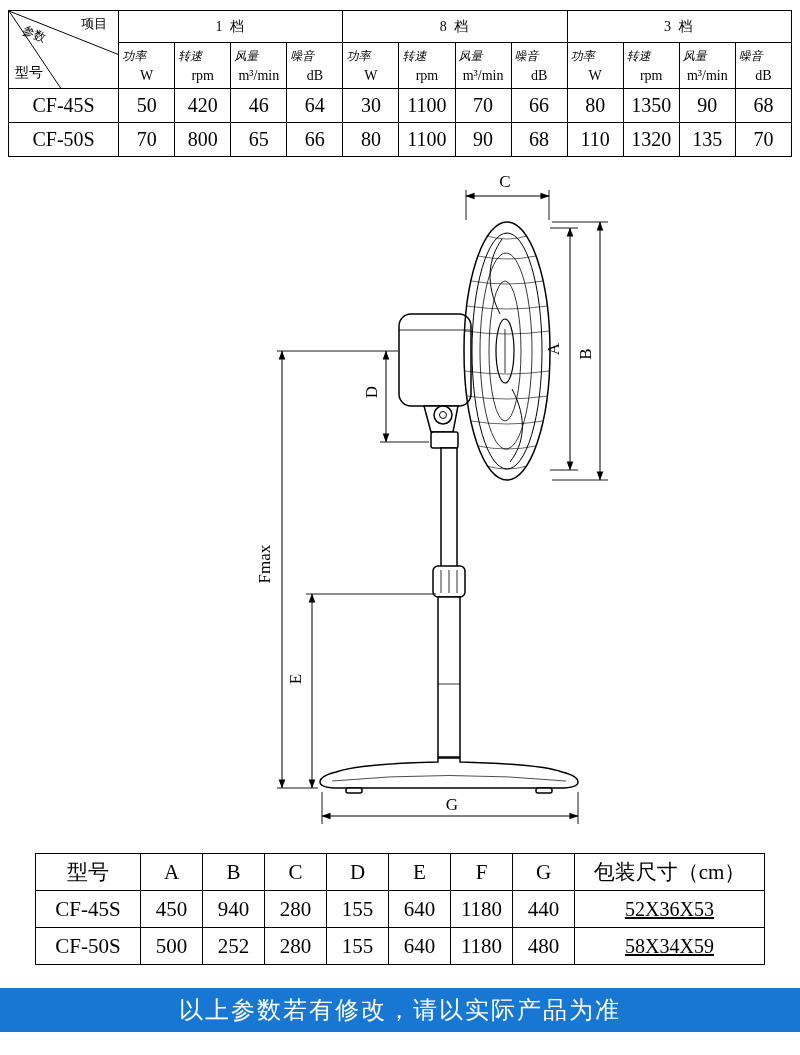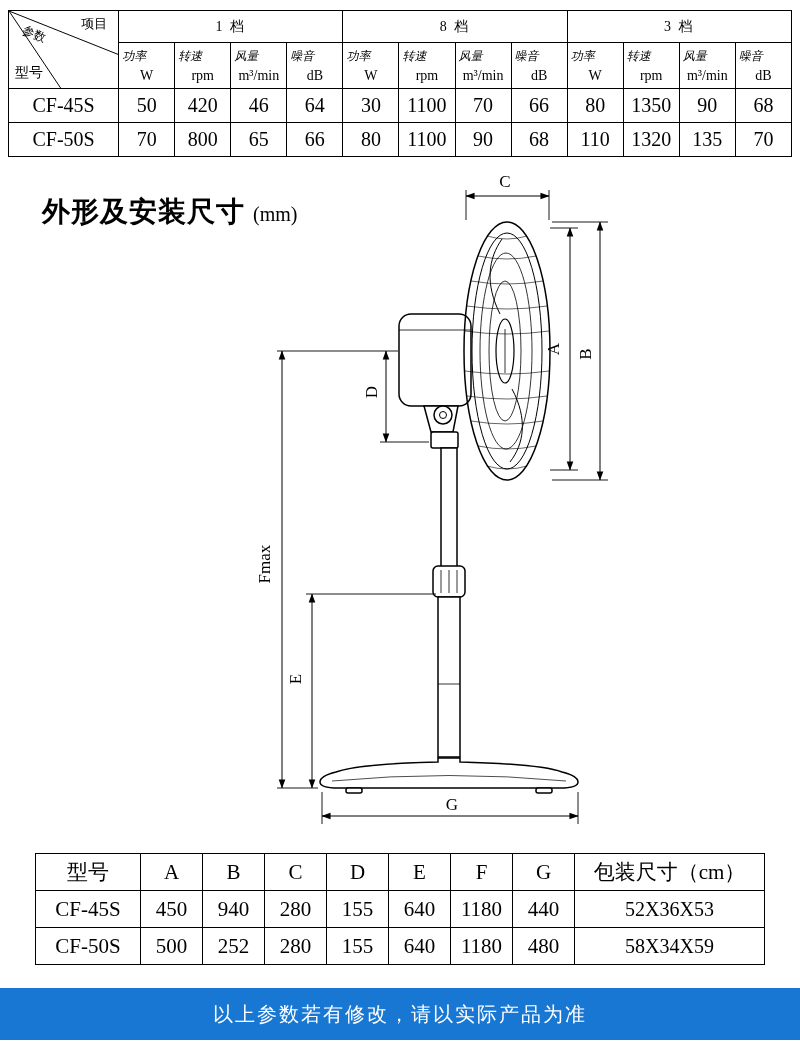--- a/index.html
+++ b/index.html
@@ -31,29 +31,29 @@
   .diagram-section { position:relative; width:800px; height:694px; }
   .diagram-title { position:absolute; left:42px; top:36px; white-space:nowrap; }
   .diagram-title .dt-main { font-family:"Liberation Sans","DejaVu Sans",sans-serif; font-weight:bold; font-size:28px; letter-spacing:1px; }
   .diagram-title .dt-unit { font-size:20px; margin-left:4px; }
   .fan-svg { position:absolute; left:0; top:7px; }
   .fan-svg .dim { marker-start:url(#arr); marker-end:url(#arr); }
 
   
   .dim-table { margin:2px 0 0 35px; width:730px; }
   .dim-table td { height:37px; font-size:21px; }
-  .dim-table .pkg-cell { font-size:20px; }
+  .dim-table .pkg-cell { font-size:20px;text-decoration:underline; }
 
   
   .footer-bar {
-    position:absolute; left:0; top:988px; width:800px; height:52px;
+    position:absolute; left:0; top:988px; width:800px; height:44px;
     background:#1777d3; color:#fff;
     display:flex; align-items:center; justify-content:center;
     font-family:Liberation Sans, sans-serif;
-    font-size:20px; letter-spacing:2px;
+    font-size:24px; letter-spacing:2px;
   }
 </style>
 </head>
 <body>
 
 <table class="spec-table">
   <colgroup>
     <col style="width:110px">
     <col style="width:56px">
       <col style="width:56px">
@@ -160,24 +160,20 @@
     <td class="data-cell">68</td>
     <td class="data-cell">110</td>
     <td class="data-cell">1320</td>
     <td class="data-cell">135</td>
     <td class="data-cell">70</td>
   </tr>
 </tbody>
   </table>
 
 <div class="diagram-section">
-  <div class="diagram-title">
-    <span class="dt-main">外形及安装尺寸</span>
-    <span class="dt-unit">(mm)</span>
-  </div>
 
   <svg class="fan-svg" width="800" height="685" viewBox="0 0 800 685">
     <defs>
       <marker id="arr" viewBox="0 0 10 10" refX="9.5" refY="5" markerWidth="9" markerHeight="9" orient="auto-start-reverse">
         <path d="M0,1.3 L10,5 L0,8.7 Z" fill="#000"></path>
       </marker>
     </defs>
 
     <g fill="#fff" stroke="#000" stroke-width="1.5">
       <rect x="399" y="150" width="72" height="92" rx="12"></rect>

